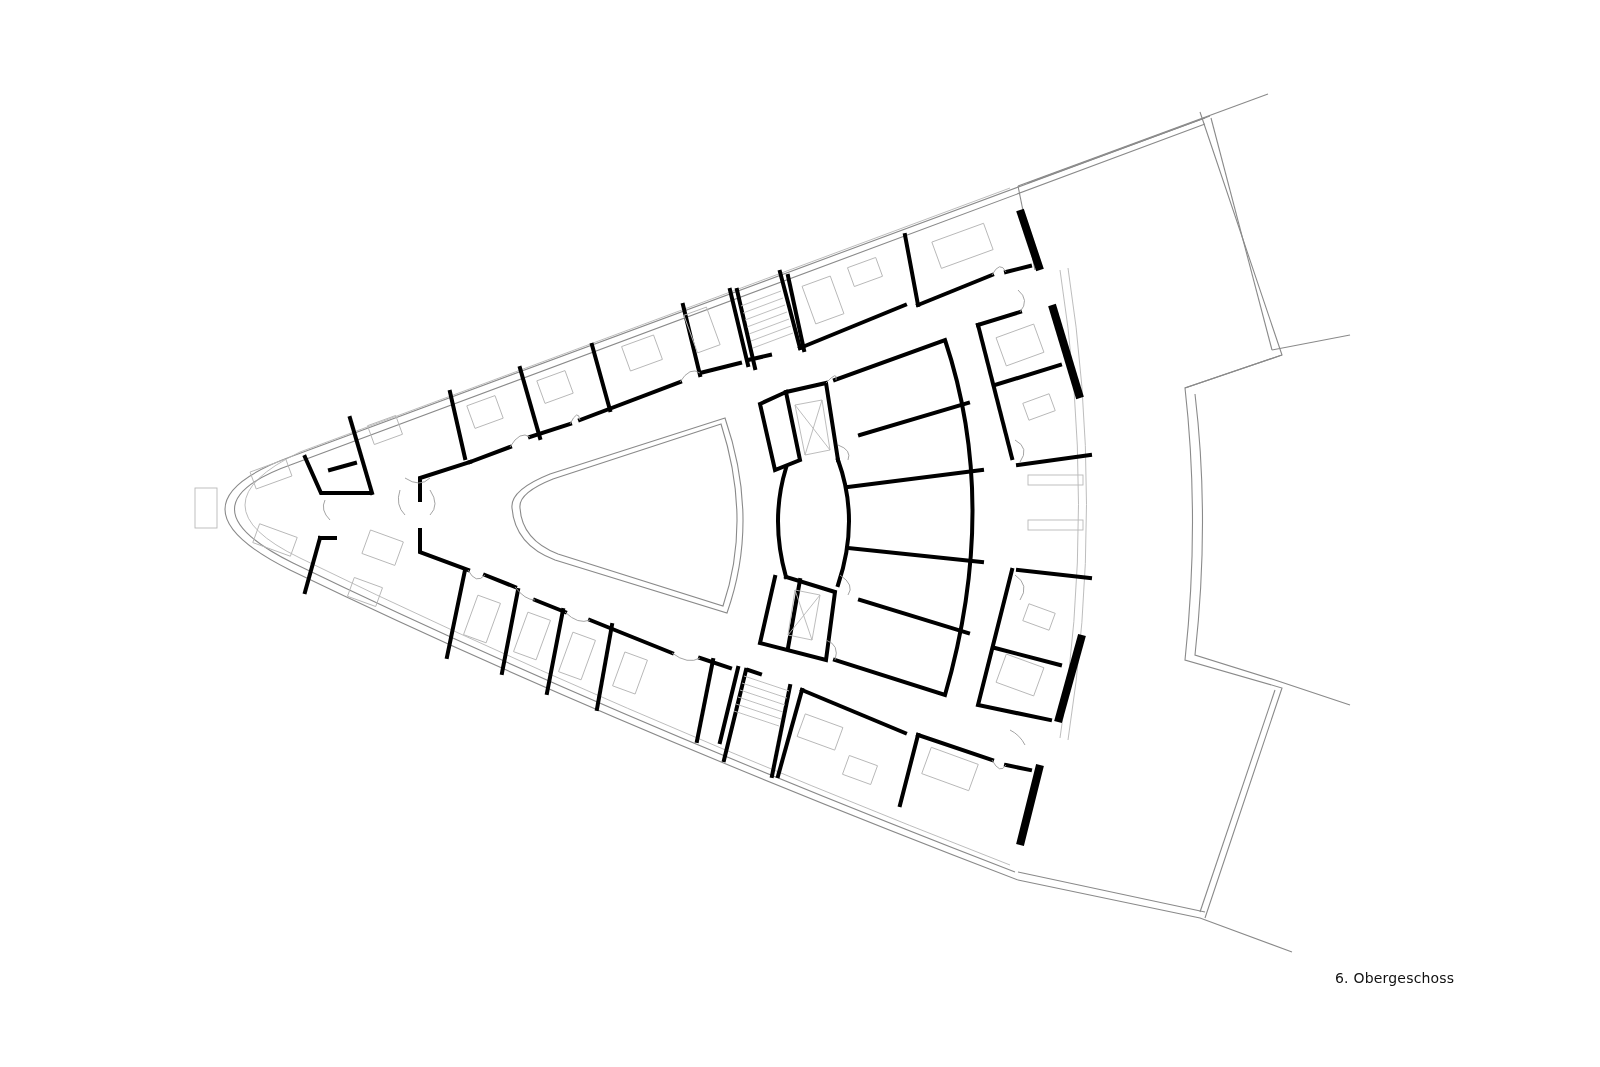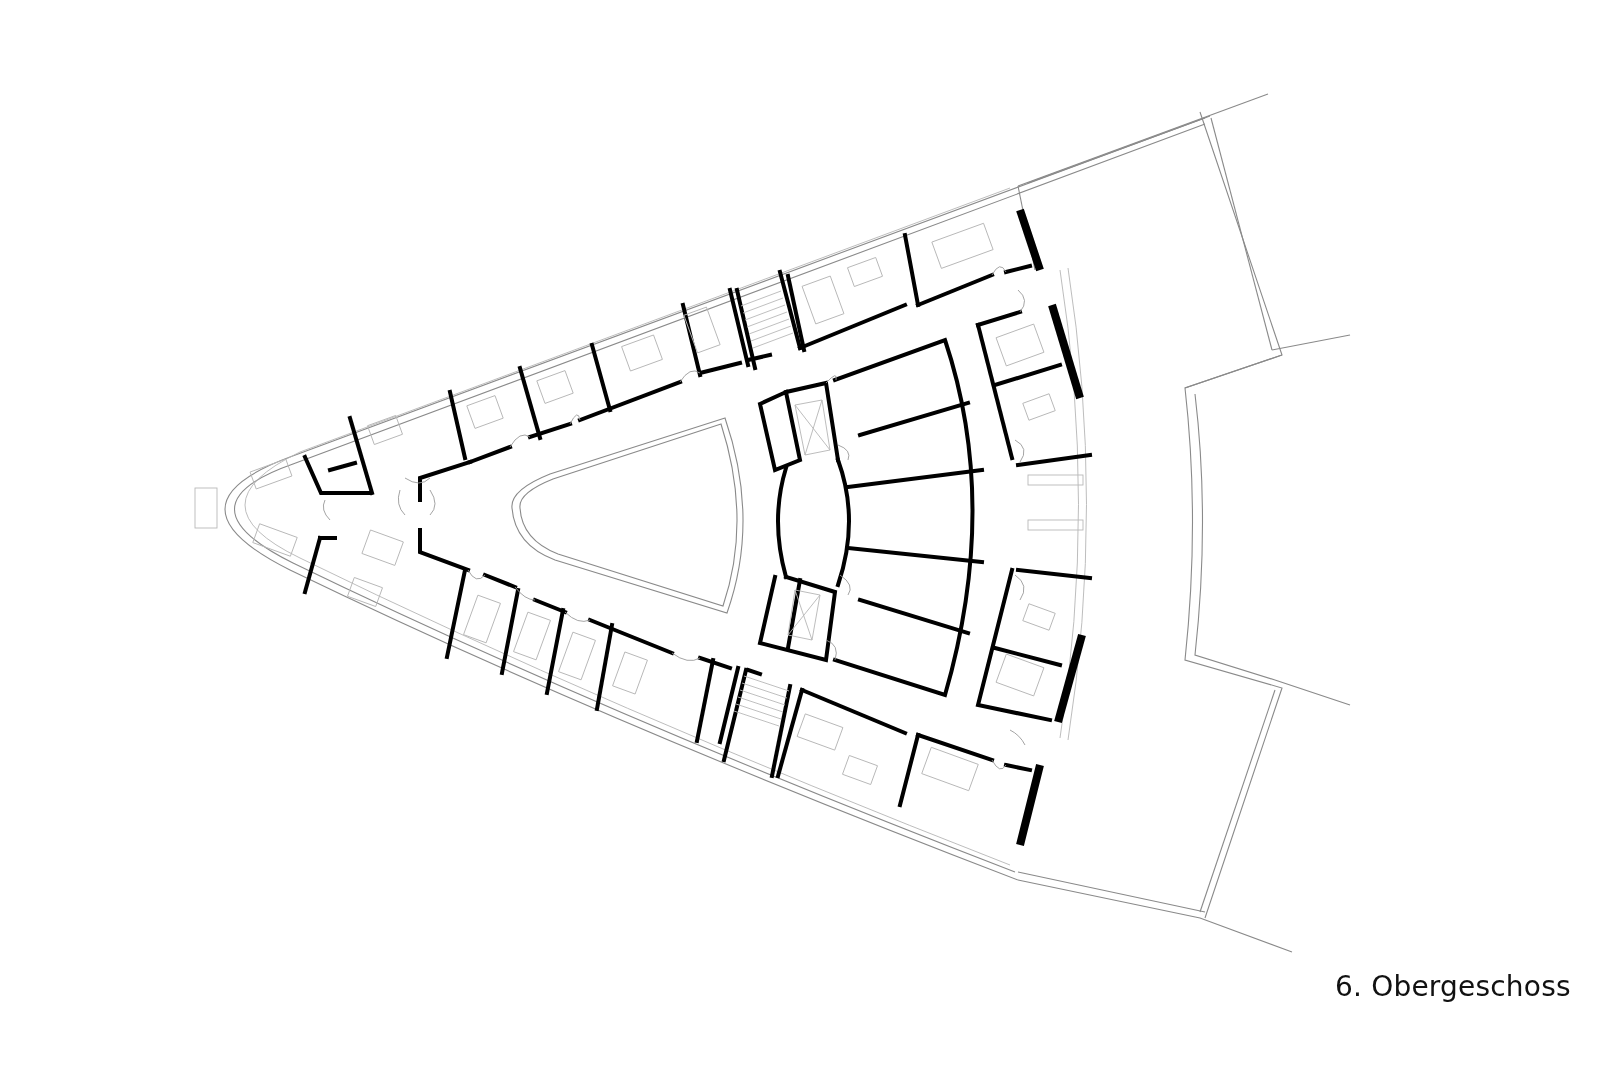--- a/index.html
+++ b/index.html
@@ -6,21 +6,21 @@
     body { width: 1600px; height: 1067px; position: relative; overflow: hidden; }
     #plan { position: absolute; left: 0; top: 0; width: 1600px; height: 1067px; }
     .thin { fill: none; stroke: #8a8a8a; stroke-width: 1.1; }
     .thinner { fill: none; stroke: #b5b5b5; stroke-width: 0.9; }
     .wall { fill: none; stroke: #000; stroke-width: 4; stroke-linecap: square; }
     .wall-thick { fill: none; stroke: #000; stroke-width: 8; stroke-linecap: butt; }
     .furn { fill: none; stroke: #b8b8b8; stroke-width: 0.9; }
     .door { fill: none; stroke: #9a9a9a; stroke-width: 0.9; }
     .caption {
       position: absolute; left: 1335px; top: 970px;
-      font-family: "DejaVu Sans", sans-serif; font-size: 28px; color: #111;
+      font-family: "DejaVu Sans", sans-serif; font-size: 14px; color: #111;
       letter-spacing: 0.2px;
     }
   </style>
 </head>
 <body>
 
 <svg id="plan" viewBox="0 0 1600 1067" xmlns="http://www.w3.org/2000/svg">
 
   <g>
     <path class="thin" d="M1018,186 L1268,94"></path>

